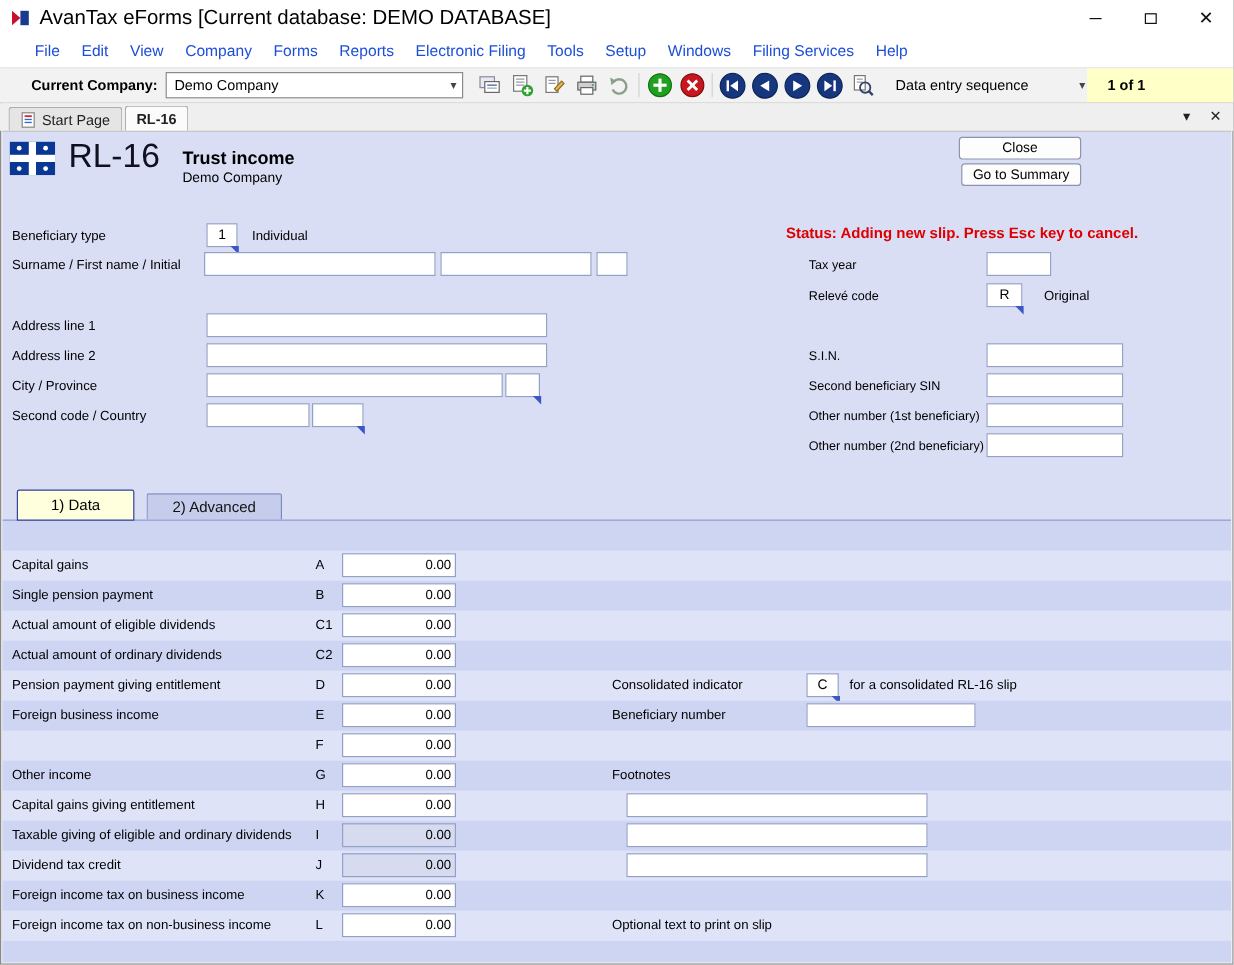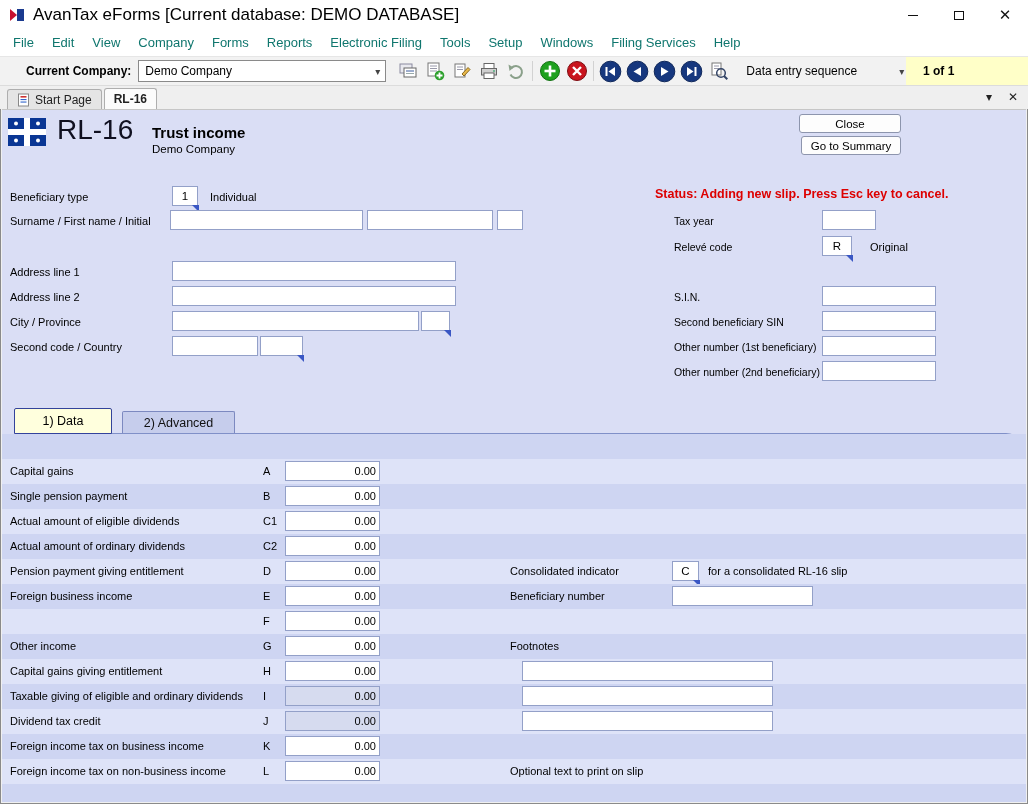--- a/index.html
+++ b/index.html
@@ -9,21 +9,21 @@
 
   
   .titlebar { height:30px; background:#fff; display:flex; align-items:center; padding-left:9px; }
   .tb-title { font-size:17px; color:#000; margin-left:8px; }
   .wctrls { margin-left:auto; display:flex; height:100%; }
   .wbtn { width:46px; display:flex; align-items:center; justify-content:center; color:#111; font-size:15px; }
   .glyph-min { display:block; width:10px; border-top:1px solid #111; }
   .glyph-max { display:block; width:10px; height:9px; border:1px solid #111; }
 
   
-  .menubar { height:26px; background:#fff; display:flex; align-items:center; padding-left:4px; font-size:13px; color:#0f766e; }
+  .menubar { height:26px; background:#fff; display:flex; align-items:center; padding-left:20px; font-size:13px; color:#1d4ed8; }
   .menu-item { padding:0 9px; line-height:26px; }
 
   
   .toolbar { position:relative; height:30px; background:#f2f2f2; border-top:1px solid #e6e6e6;
              border-bottom:1px solid #dcdcdc; display:flex; align-items:center; padding-left:26px; }
   .tb-label { font-size:12px; font-weight:bold; color:#000; white-space:nowrap; }
   .combo { height:22px; background:#fff; border:1px solid #8a8a8a; display:flex; align-items:center;
            font-size:12px; padding-left:6px; color:#000; }
   .combo .caret { margin-left:auto; padding:0 5px; font-size:10px; color:#444; }
   .tbtn { width:27px; height:26px; display:flex; align-items:center; justify-content:center; }
@@ -64,21 +64,21 @@
   .status { position:absolute; font-size:12.5px; font-weight:bold; color:#dd0000; white-space:nowrap; }
 
   
   .subtab { position:absolute; display:flex; align-items:center; justify-content:center; font-size:12.5px;
             border-radius:2px 2px 0 0; }
   .subtab.active { background:#ffffdd; border:1px solid #33439b; z-index:3; color:#000; }
   .subtab.inactive { background:#c6cdec; border:1px solid #7c89c0; border-bottom:none; color:#111; }
 
   
   .datapanel { position:absolute; top:323px; left:0; right:0; bottom:0; border-top:1px solid #8090c8;
-               display:flex; flex-direction:column; z-index:2;border-radius:20px; }
+               display:flex; flex-direction:column; z-index:2; }
   .datapanel > div { background:#ced5f2; }
   .dband { height:25px; }
   .drow { position:relative; height:25px; }
   .drow:nth-child(even) { background:#dee3f8; }
   .dfill { flex:1; }
   .rlabel { position:absolute; left:8px; line-height:25px; font-size:11px; color:#000; white-space:nowrap; }
   .rcode { position:absolute; left:261px; line-height:25px; font-size:11px; color:#000; }
   .amt { left:283px; top:2px; width:95px; text-align:right; font-size:11px; }
   .amt.ro { background:#d6dbef; }
   .xlabel { position:absolute; line-height:25px; font-size:11px; color:#000; white-space:nowrap; }

